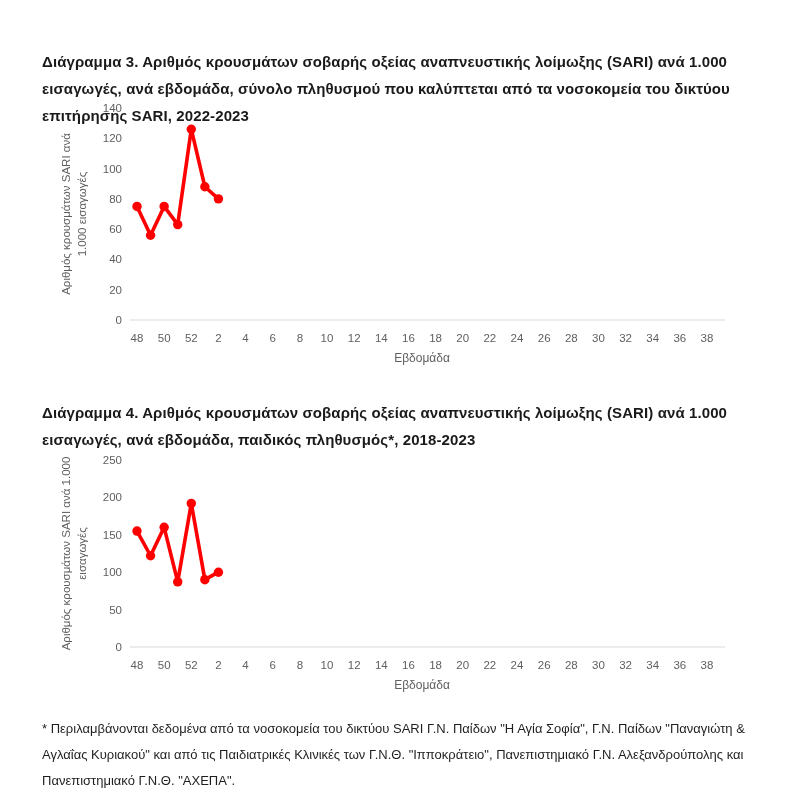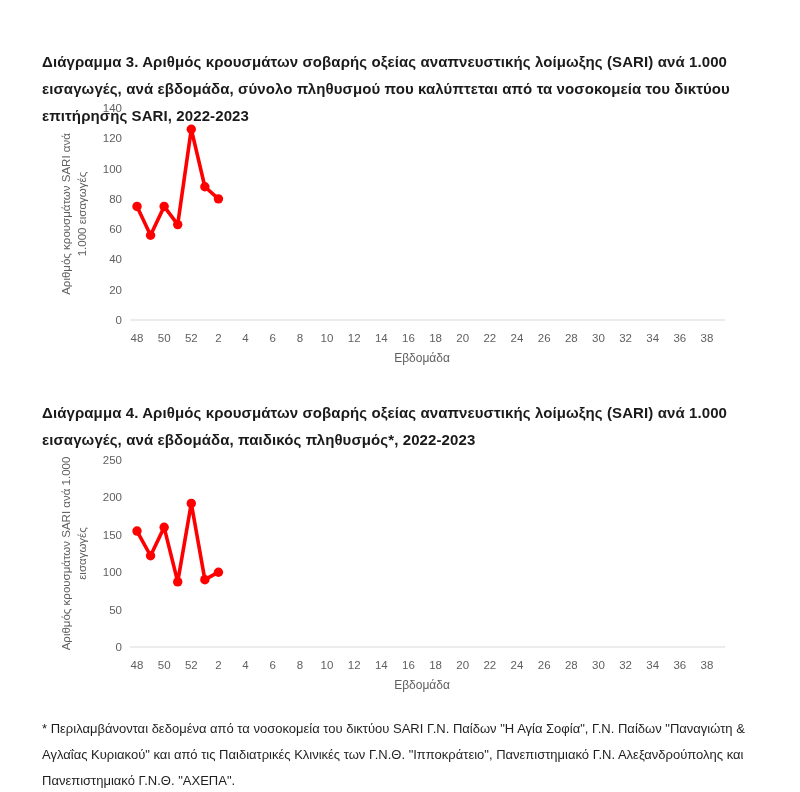--- a/index.html
+++ b/index.html
@@ -73,21 +73,21 @@
       <polyline points="137,111.42857142857143 150.57142857142858,140.2 164.14285714285714,111.42857142857143 177.71428571428572,129.6 191.28571428571428,34.19999999999999 204.85714285714286,91.74285714285713 218.42857142857144,103.85714285714286" fill="none" stroke="#ff0000" stroke-width="3.6" stroke-linejoin="round" stroke-linecap="round"></polyline>
       <circle cx="137" cy="111.42857142857143" r="4.7" fill="#ff0000"></circle>
       <circle cx="150.57142857142858" cy="140.2" r="4.7" fill="#ff0000"></circle>
       <circle cx="164.14285714285714" cy="111.42857142857143" r="4.7" fill="#ff0000"></circle>
       <circle cx="177.71428571428572" cy="129.6" r="4.7" fill="#ff0000"></circle>
       <circle cx="191.28571428571428" cy="34.19999999999999" r="4.7" fill="#ff0000"></circle>
       <circle cx="204.85714285714286" cy="91.74285714285713" r="4.7" fill="#ff0000"></circle>
       <circle cx="218.42857142857144" cy="103.85714285714286" r="4.7" fill="#ff0000"></circle>
     </svg>
 
-  <div class="chart-title" id="title-1">Διάγραμμα 4.  Αριθμός κρουσμάτων σοβαρής οξείας αναπνευστικής λοίμωξης (SARI) ανά 1.000 εισαγωγές, ανά εβδομάδα, παιδικός πληθυσμός*, 2022-2023</div>
+  <div class="chart-title" id="title-1">Διάγραμμα 4.  Αριθμός κρουσμάτων σοβαρής οξείας αναπνευστικής λοίμωξης (SARI) ανά 1.000 εισαγωγές, ανά εβδομάδα, παιδικός πληθυσμός*, 2018-2023</div>
 
   <svg class="chart-svg" id="chart-1" width="800" height="245">
       <line x1="130" y1="197" x2="725" y2="197" stroke="#d9d9d9" stroke-width="1"></line>
       <text x="122" y="201" text-anchor="end" font-size="11.5" fill="#5f5f5f">0</text>
       <text x="122" y="163.6" text-anchor="end" font-size="11.5" fill="#5f5f5f">50</text>
       <text x="122" y="126.2" text-anchor="end" font-size="11.5" fill="#5f5f5f">100</text>
       <text x="122" y="88.8" text-anchor="end" font-size="11.5" fill="#5f5f5f">150</text>
       <text x="122" y="51.400000000000006" text-anchor="end" font-size="11.5" fill="#5f5f5f">200</text>
       <text x="122" y="14" text-anchor="end" font-size="11.5" fill="#5f5f5f">250</text>
       <text x="137" y="219" text-anchor="middle" font-size="11.5" fill="#5f5f5f">48</text>

